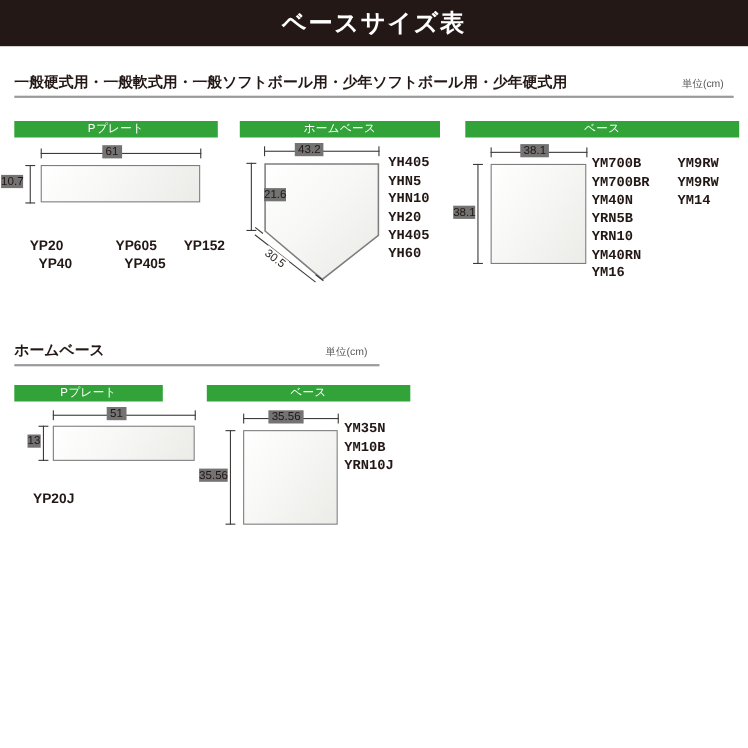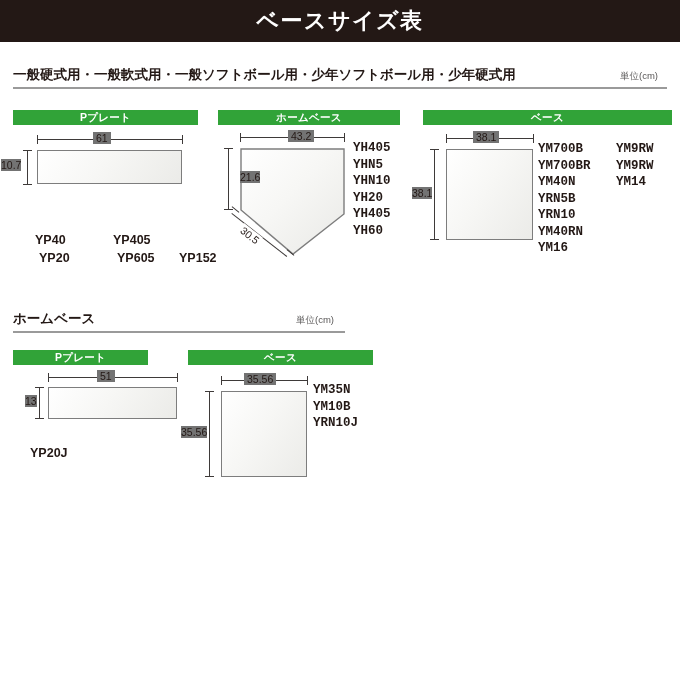--- a/index.html
+++ b/index.html
@@ -38,21 +38,21 @@
   }
 
   
   .card { position: absolute; }
   .cardbar {
     position: absolute; left: 0; top: 0; height: 15px;
     background: #31a338;
     display: flex; align-items: center; justify-content: center;
   }
   .cardbar span {
-    color: #ffffff; font-size: 10.5px; font-weight: 700; line-height: 15px;
+    color: #ffffff; font-size: 10.5px; font-weight: 400; line-height: 15px;
     letter-spacing: .3px; white-space: nowrap;
   }
 
   
   .fig { position: absolute; }
   .shape-rect, .shape-square {
     position: absolute;
     border: 1.4px solid #7d7d7d;
     background: linear-gradient(125deg, #ffffff 0%, #f7f7f5 45%, #ebebe8 100%);
   }
@@ -120,21 +120,21 @@
       <div class="tick-v" style="left:24px; top:10px;"></div>
       <div class="tick-v" style="left:169px; top:10px;"></div>
       <div class="dim-label" style="left:80px; top:7px;">61</div>
 
       <div class="dim-v" style="left:14px; top:25px; height:35px;"></div>
       <div class="tick-h" style="left:10px; top:25px;"></div>
       <div class="tick-h" style="left:10px; top:59px;"></div>
       <div class="dim-label vert" style="left:-12px; top:34px;">10.7</div>
     </div>
 
-    <div class="codes-row" style="left:26px; top:105px;margin-top:35px;">
+    <div class="codes-row" style="left:14px; top:105px;">
       <span class="code" style="width:78px;">YP20</span>
       <span class="code" style="width:62px;">YP605</span>
       <span class="code">YP152</span>
     </div>
     <div class="codes-row" style="left:22px; top:122px;">
       <span class="code" style="width:78px;">YP40</span>
       <span class="code">YP405</span>
     </div>
   </div>
 
@@ -154,21 +154,21 @@
               <stop offset="100%" stop-color="#e9e9e6"></stop>
             </linearGradient>
           </defs>
           <polygon points="1,1 104,1 104,66 53,106 1,62" fill="url(#plateGrad)" stroke="#7d7d7d" stroke-width="1.4" stroke-linejoin="miter"></polygon>
         </svg>
       </div>
 
       <div class="dim-h" style="left:22px; top:12px; width:105px;"></div>
       <div class="tick-v" style="left:22px; top:8px;"></div>
       <div class="tick-v" style="left:126px; top:8px;"></div>
-      <div class="dim-label" style="left:70px; top:5px;">43.2</div>
+      <div class="dim-label" style="left:50px; top:5px;">43.2</div>
 
       <div class="dim-v" style="left:10px; top:23px; height:62px;"></div>
       <div class="tick-h" style="left:6px; top:23px;"></div>
       <div class="tick-h" style="left:6px; top:84px;"></div>
       <div class="dim-label vert" style="left:-10px; top:46px;margin-left:32px;">21.6</div>
 
       <div class="diag-wrap" style="left:14px; top:88px;">
         <div class="diag-line" style="left:0; top:0; width:70px; transform: rotate(38deg);"></div>
         <div class="tick-h" style="left:-1px; top:-4px; transform: rotate(38deg);"></div>
         <div class="tick-h" style="left:54px; top:39px; transform: rotate(38deg);"></div>

